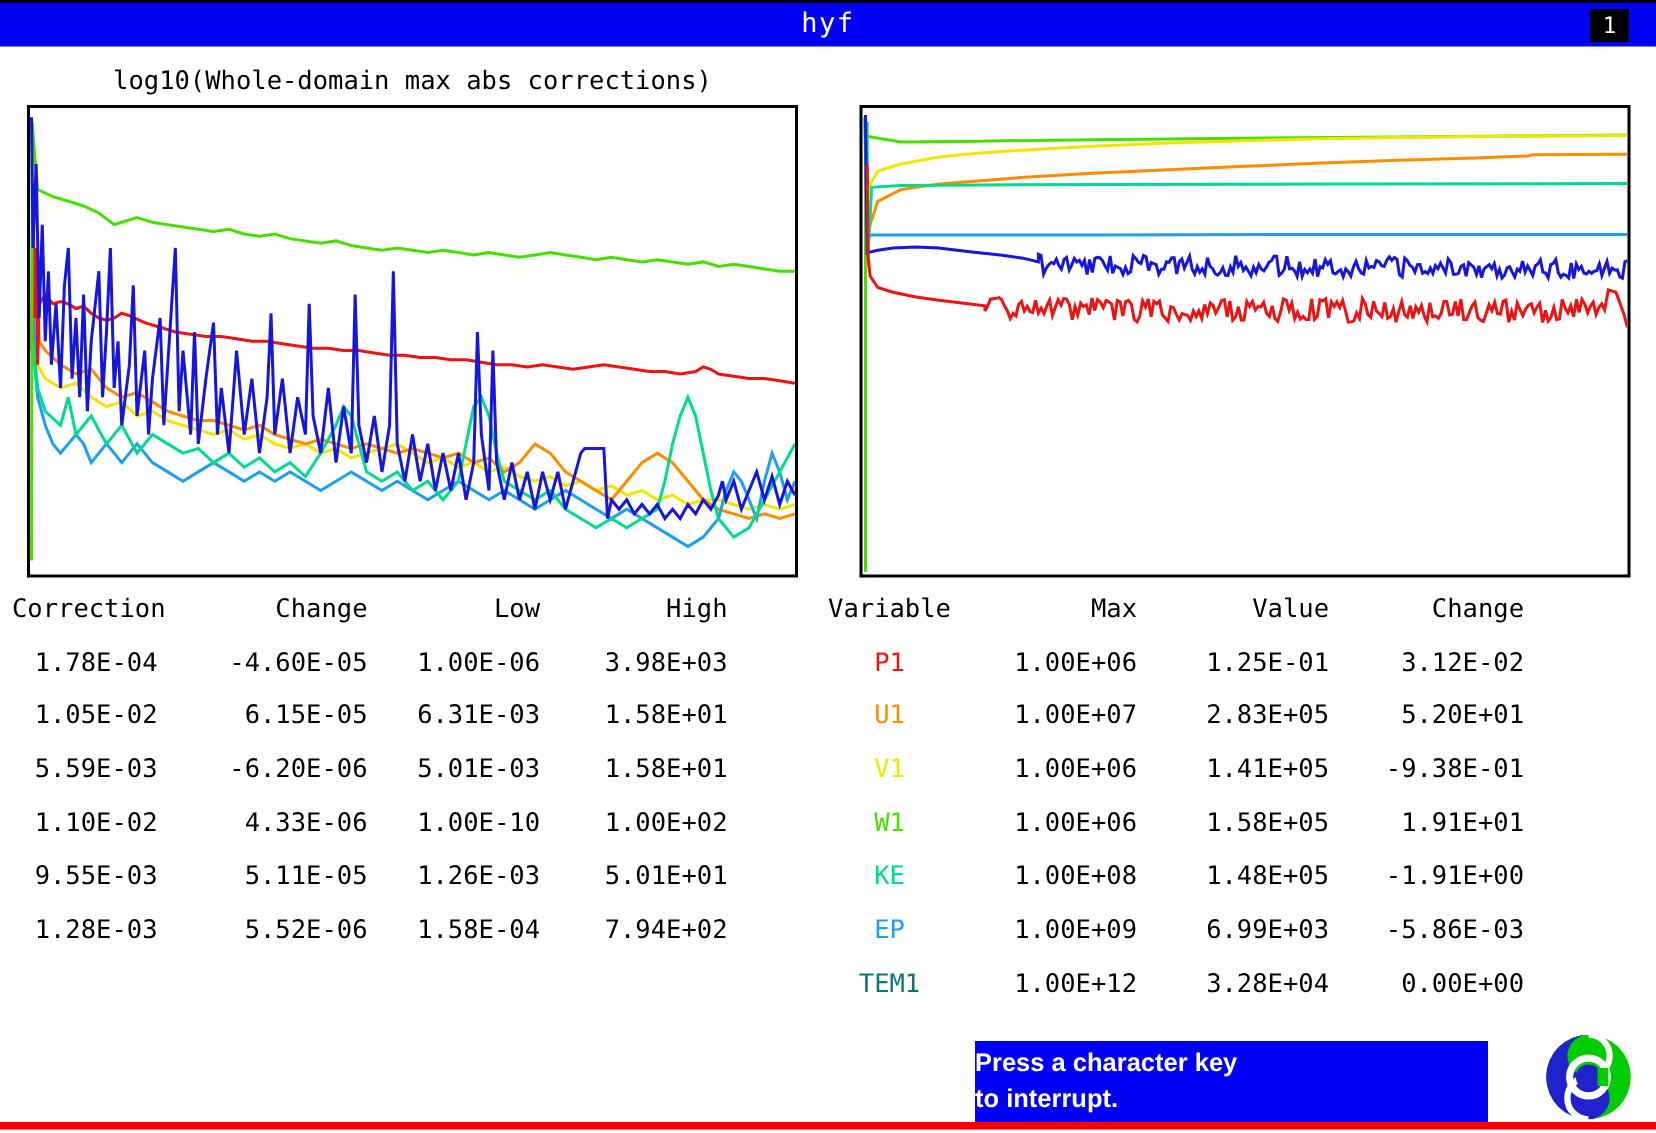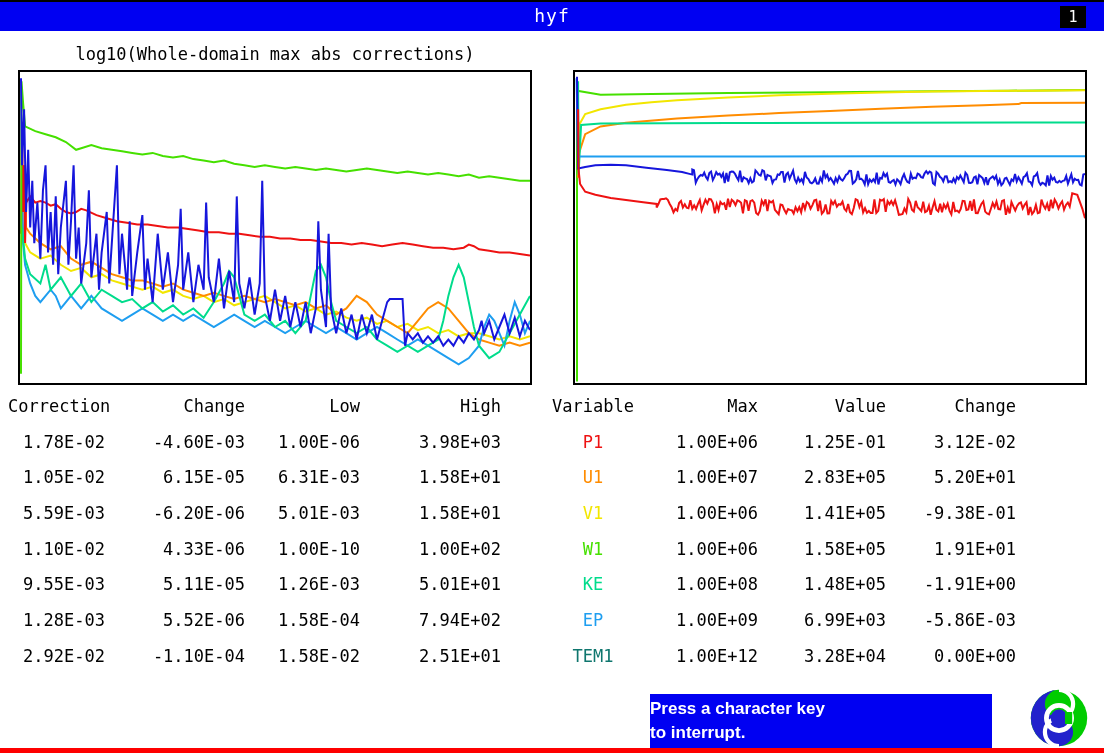--- a/index.html
+++ b/index.html
@@ -18,21 +18,21 @@
   #plot0{left:18px;}
   #plot1{left:573px;}
   .plot svg{display:block;width:510px;height:311px;}
   .tbl{position:absolute;top:388px;font-size:17px;}
   .tr{display:flex;height:35.7px;align-items:center;}
   .td{text-align:right;white-space:pre;}
   #ltable{left:8px;}
   #ltable .td:nth-child(1){width:97px;}
   #ltable .td:nth-child(2){width:140px;}
   #ltable .td:nth-child(3){width:115px;}
-  #ltable .td:nth-child(4){width:125px;margin-left:16px;}
+  #ltable .td:nth-child(4){width:125px;}
   #rtable{left:548px;}
   #rtable .td:nth-child(1){width:90px;text-align:center;}
   #rtable .td:nth-child(2){width:120px;}
   #rtable .td:nth-child(3){width:128px;}
   #rtable .td:nth-child(4){width:130px;}
   .hdr{font-size:17px;}
   .status{position:absolute;left:38px;top:698px;font-size:17px;line-height:27px;white-space:pre;}
   .interrupt{position:absolute;left:650px;top:694px;width:342px;height:54px;background:var(--blue);
              color:#fff;font-family:"Liberation Sans",sans-serif;font-size:17px;font-weight:600;
              display:flex;flex-direction:column;align-items:flex-start;justify-content:center;
@@ -78,22 +78,22 @@
 
   <div class="tbl" id="ltable">
     <div class="tr hdr">
       <div class="td">Correction</div>
       <div class="td">Change</div>
       <div class="td">Low</div>
       <div class="td">High</div>
     </div>
     <div>
         <div class="tr">
-          <div class="td">1.78E-02</div>
-          <div class="td">-4.60E-03</div>
+          <div class="td">1.78E-04</div>
+          <div class="td">-4.60E-05</div>
           <div class="td">1.00E-06</div>
           <div class="td">3.98E+03</div>
         </div>
         <div class="tr">
           <div class="td">1.05E-02</div>
           <div class="td">6.15E-05</div>
           <div class="td">6.31E-03</div>
           <div class="td">1.58E+01</div>
         </div>
         <div class="tr">
@@ -112,26 +112,20 @@
           <div class="td">9.55E-03</div>
           <div class="td">5.11E-05</div>
           <div class="td">1.26E-03</div>
           <div class="td">5.01E+01</div>
         </div>
         <div class="tr">
           <div class="td">1.28E-03</div>
           <div class="td">5.52E-06</div>
           <div class="td">1.58E-04</div>
           <div class="td">7.94E+02</div>
-        </div>
-        <div class="tr">
-          <div class="td">2.92E-02</div>
-          <div class="td">-1.10E-04</div>
-          <div class="td">1.58E-02</div>
-          <div class="td">2.51E+01</div>
         </div>
       </div>
   </div>
 
   <div class="tbl" id="rtable">
     <div class="tr hdr">
       <div class="td">Variable</div>
       <div class="td">Max</div>
       <div class="td">Value</div>
       <div class="td">Change</div>

